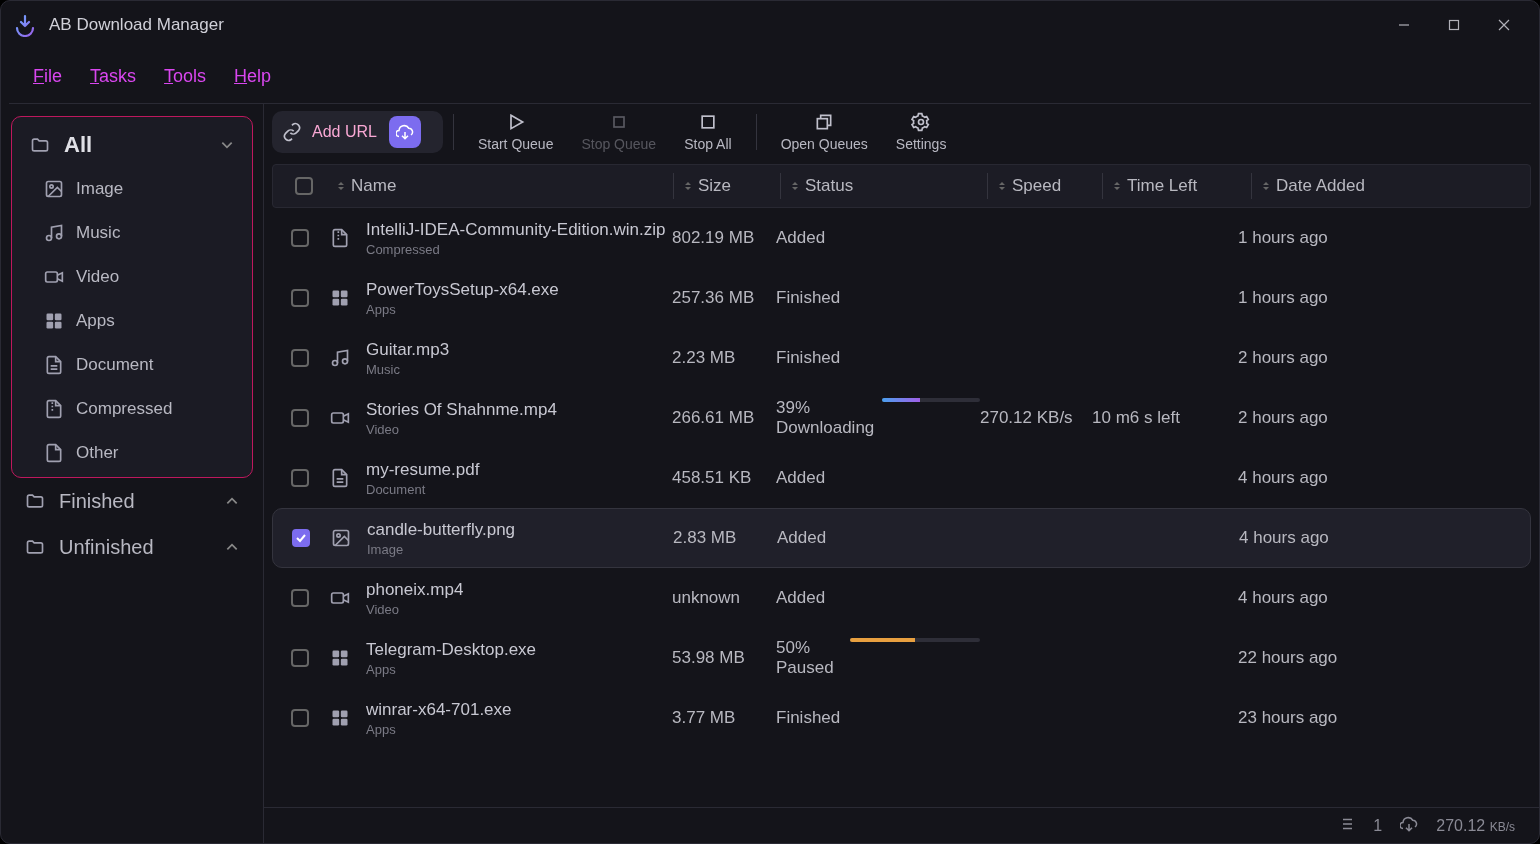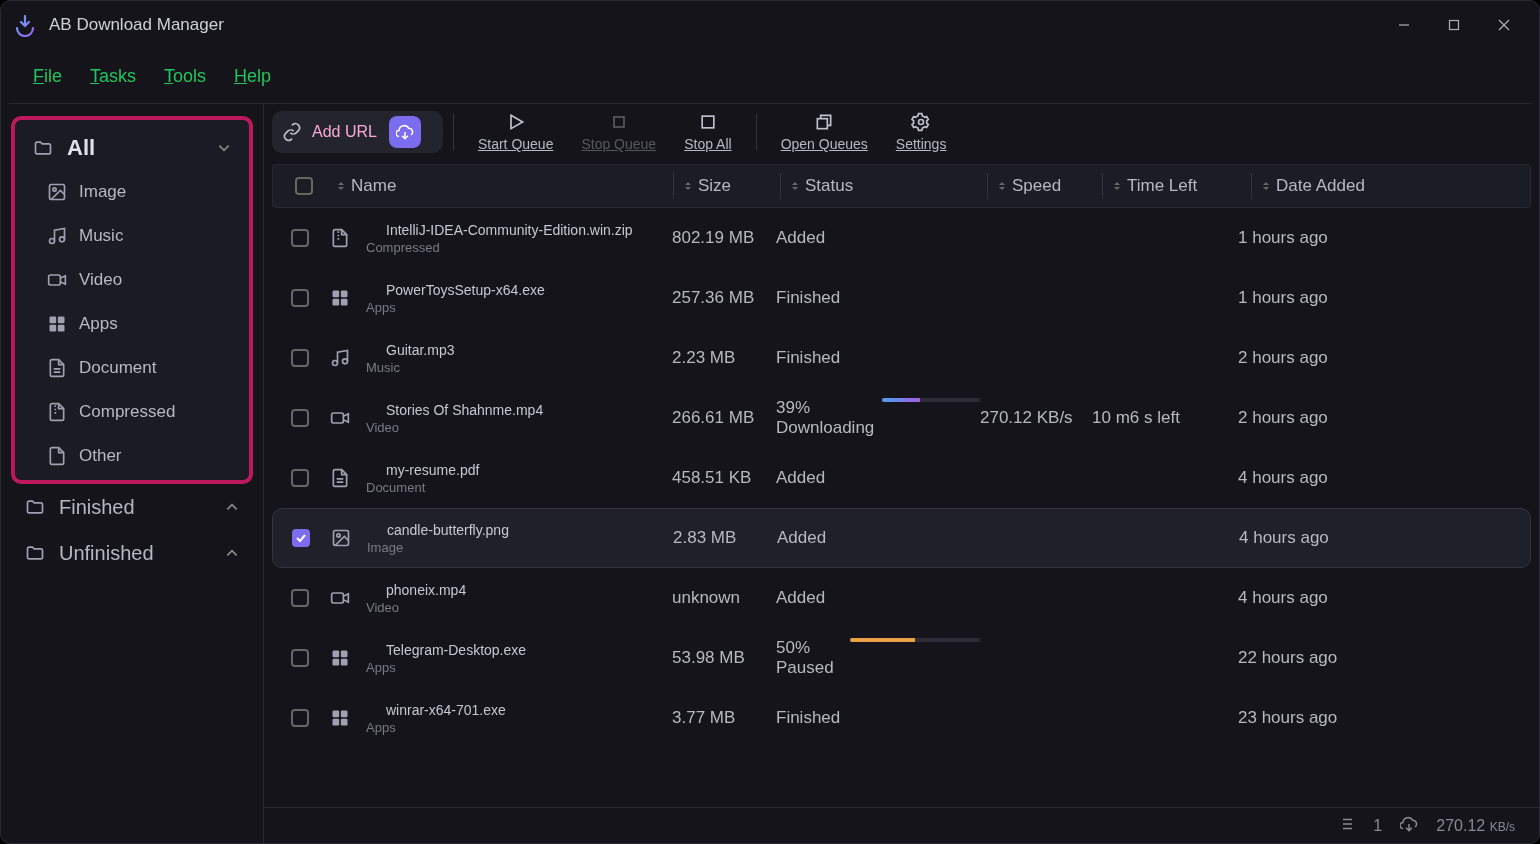--- a/index.html
+++ b/index.html
@@ -7,49 +7,49 @@
     .window { width: 1540px; height: 844px; background: #14141a; border: 1px solid #2a2a34; border-radius: 10px; display: flex; flex-direction: column; }
     
     .titlebar { height: 48px; display: flex; align-items: center; padding: 0 12px; }
     .titlebar .logo { width: 24px; height: 24px; margin-right: 12px; display:flex;align-items:center;justify-content:center; }
     .titlebar .title { font-size: 17px; color: #d0d0d8; }
     .titlebar .win-controls { margin-left: auto; display: flex; gap: 4px; }
     .win-btn { width: 46px; height: 32px; display: flex; align-items: center; justify-content: center; color: #b0b0b8; cursor: pointer; }
     .win-btn svg { width: 12px; height: 12px; }
     
     .menubar { height: 54px; display: flex; align-items: center; padding: 0 20px 0 32px; }
-    .menu-item { font-size: 18px; margin-right: 28px; color: #22c55e; cursor: pointer; }
+    .menu-item { font-size: 18px; margin-right: 28px; color: #d946ef; cursor: pointer; }
     .menu-item::first-letter { text-decoration: underline; }
     .search-wrap { margin-left: auto; background: #1d1d26; border-radius: 22px; height: 40px; width: 260px; display: flex; align-items: center; padding: 0 18px; }
     .search-wrap svg { width: 20px; height: 20px; margin-right: 14px; color: #888; }
     .search-wrap input { background: transparent; border: none; outline: none; color: #a0a0aa; font-size: 16px; width: 100%; }
     .hr { height: 1px; background: #2a2a34; margin: 0 8px; }
     
     .body { flex: 1; display: flex; min-height: 0; }
     .sidebar { width: 262px; padding: 12px 10px; }
-    .side-cat { background: #1b1b24; border-radius: 10px; padding: 6px 4px 2px; border:4px solid #be185d;}
+    .side-cat { background: #1b1b24; border-radius: 10px; padding: 6px 4px 2px; border:1px solid #be185d;}
     .side-item { height: 44px; display: flex; align-items: center; padding: 0 14px; font-size: 18px; color: #b8b8c2; cursor: pointer; border-radius: 8px; }
     .side-item.head { font-size: 22px; font-weight: 600; color: #e0e0e6; }
     .side-item .ico { width: 20px; height: 20px; margin-right: 14px; display:flex;align-items:center;justify-content:center;color:#a0a0b0; }
     .side-item.sub { padding-left: 28px; font-size:17px; }
     .side-item.sub .ico{margin-right:12px;}
     .side-chevron { margin-left: auto; width:14px; height:14px; color:#888; }
     .side-group { height: 46px; font-size: 20px; }
     .content { flex: 1; display: flex; flex-direction: column; border-left: 1px solid #2a2a34; min-width:0;}
     
     .toolbar { height: 56px; display: flex; align-items: center; padding: 0 8px; }
     .tbtn { display: flex; align-items: center; height: 42px; border-radius: 10px; padding: 0 10px; cursor: pointer; }
     .addurl { background: #24242e; display:flex; align-items:center; }
     .addurl .chain{ color:#c0c0cc; margin-right:10px;}
     .addurl span { font-size: 16px; color: #f9a8d4; margin-right: 12px; }
     .addurl .cloud { width: 32px; height: 32px; background: #7c6cef; border-radius: 8px; display: flex; align-items: center; justify-content: center; color:#fff;}
     .tdiv { width: 1px; height: 36px; background: #34343e; margin: 0 10px; }
     .vbtn { flex-direction: column; justify-content: center; height: 52px; padding: 0 14px; gap:4px;}
     .vbtn svg { width: 20px; height: 20px; color: #c0c0cc; }
-    .vbtn span { font-size: 14px; color: #b8b8c2; text-decoration: underline; }
+    .vbtn span { font-size: 14px; color: #b8b8c2; }
     .vbtn.disabled { opacity: .4; }
     
     .table-wrap { flex: 1; overflow: hidden; display:flex; flex-direction:column; min-height:0; padding: 0 6px;}
     .thead { height: 44px; background: #1c1c25; border-radius: 4px; margin: 4px 2px 0; display: flex; align-items: center; border:1px solid #282832;}
     .th { font-size: 17px; color: #b8b8c0; display: flex; align-items: center; padding-left:6px;}
     .th .sort { width: 12px; height: 12px; margin-right: 4px; color:#666;}
     .col-check { width: 56px; display:flex; justify-content:center; }
     .col-name { width: 344px; }
     .col-size { width: 104px; }
     .col-status { width: 204px; }
@@ -58,21 +58,21 @@
     .col-date { flex: 1; }
     .sep{width:1px;height:26px;background:#34343e;margin:0 2px 0 0;}
     .tbody { flex: 1; overflow-y: auto; }
     .row { height: 60px; display: flex; align-items: center; padding: 0 0; border-radius: 10px; margin: 0 2px; }
     .row.sel { background: #20202a; border:1px solid #34343e;}
     .cell { display: flex; align-items: center; font-size: 17px; color: #b8b8c0; }
     .check { width: 18px; height: 18px; border: 2px solid #666; border-radius: 4px; }
     .check.on { background: #7c6cef; border-color: #7c6cef; display:flex;align-items:center;justify-content:center;color:#fff;}
     .file-ico { width: 24px; height: 24px; margin-right: 14px; color:#a0a0b0;display:flex;align-items:center;justify-content:center;}
     .name-stack { display: flex; flex-direction: column; }
-    .name-stack .nm { font-size: 14px; color: #c8c8d2; margin-left: 20px; }
+    .name-stack .nm { font-size: 17px; color: #c8c8d2; }
     .name-stack .cat { font-size: 13px; color: #7a7a85; margin-top:2px;}
     .status-stack { display: flex; flex-direction: row; gap:8px; width:100%;}
     .pbar { height: 4px; background: #2e2e38; border-radius: 3px; width: 190px; overflow:hidden;}
     .pbar .fill { height: 100%; background: linear-gradient(90deg,#4aa0ee,#a060e8); }
     .pbar .fill.paused { background: #e8a040; }
     
     .statusbar { height: 36px; border-top: 1px solid #2a2a34; display: flex; align-items: center; justify-content: flex-end; padding: 0 24px; gap:18px; font-size:16px; color:#8a8a95;}
     .statusbar .unit{font-size:12px;}
   </style>
 </head>

